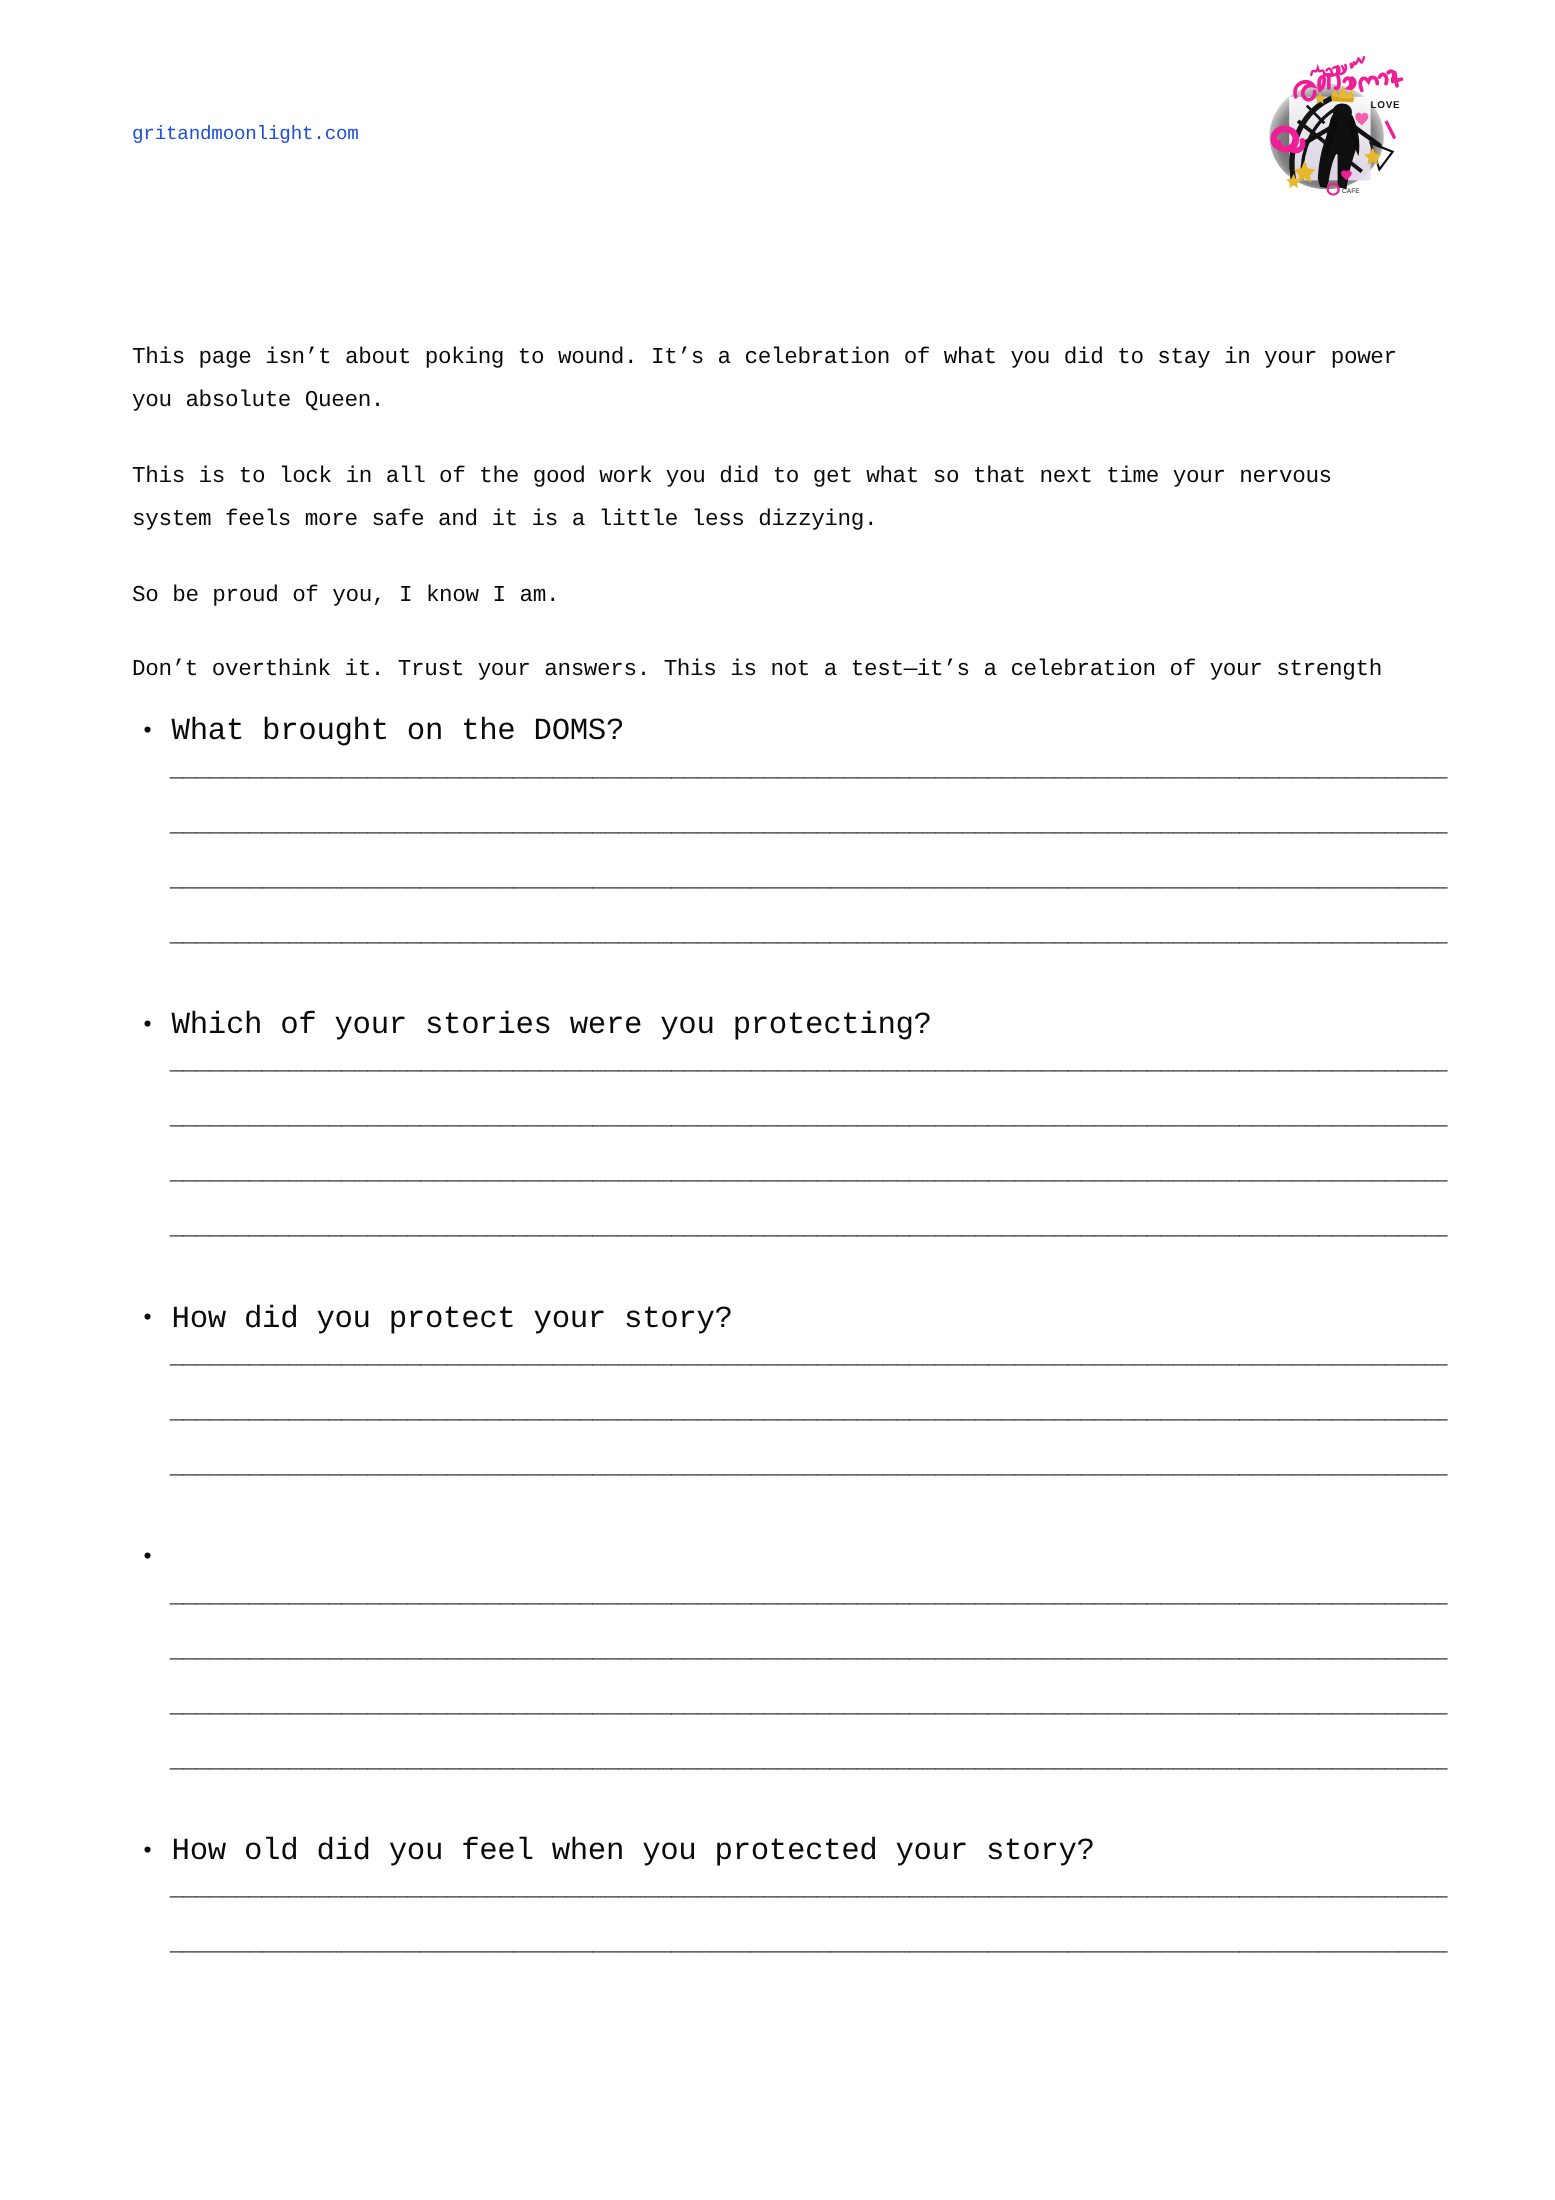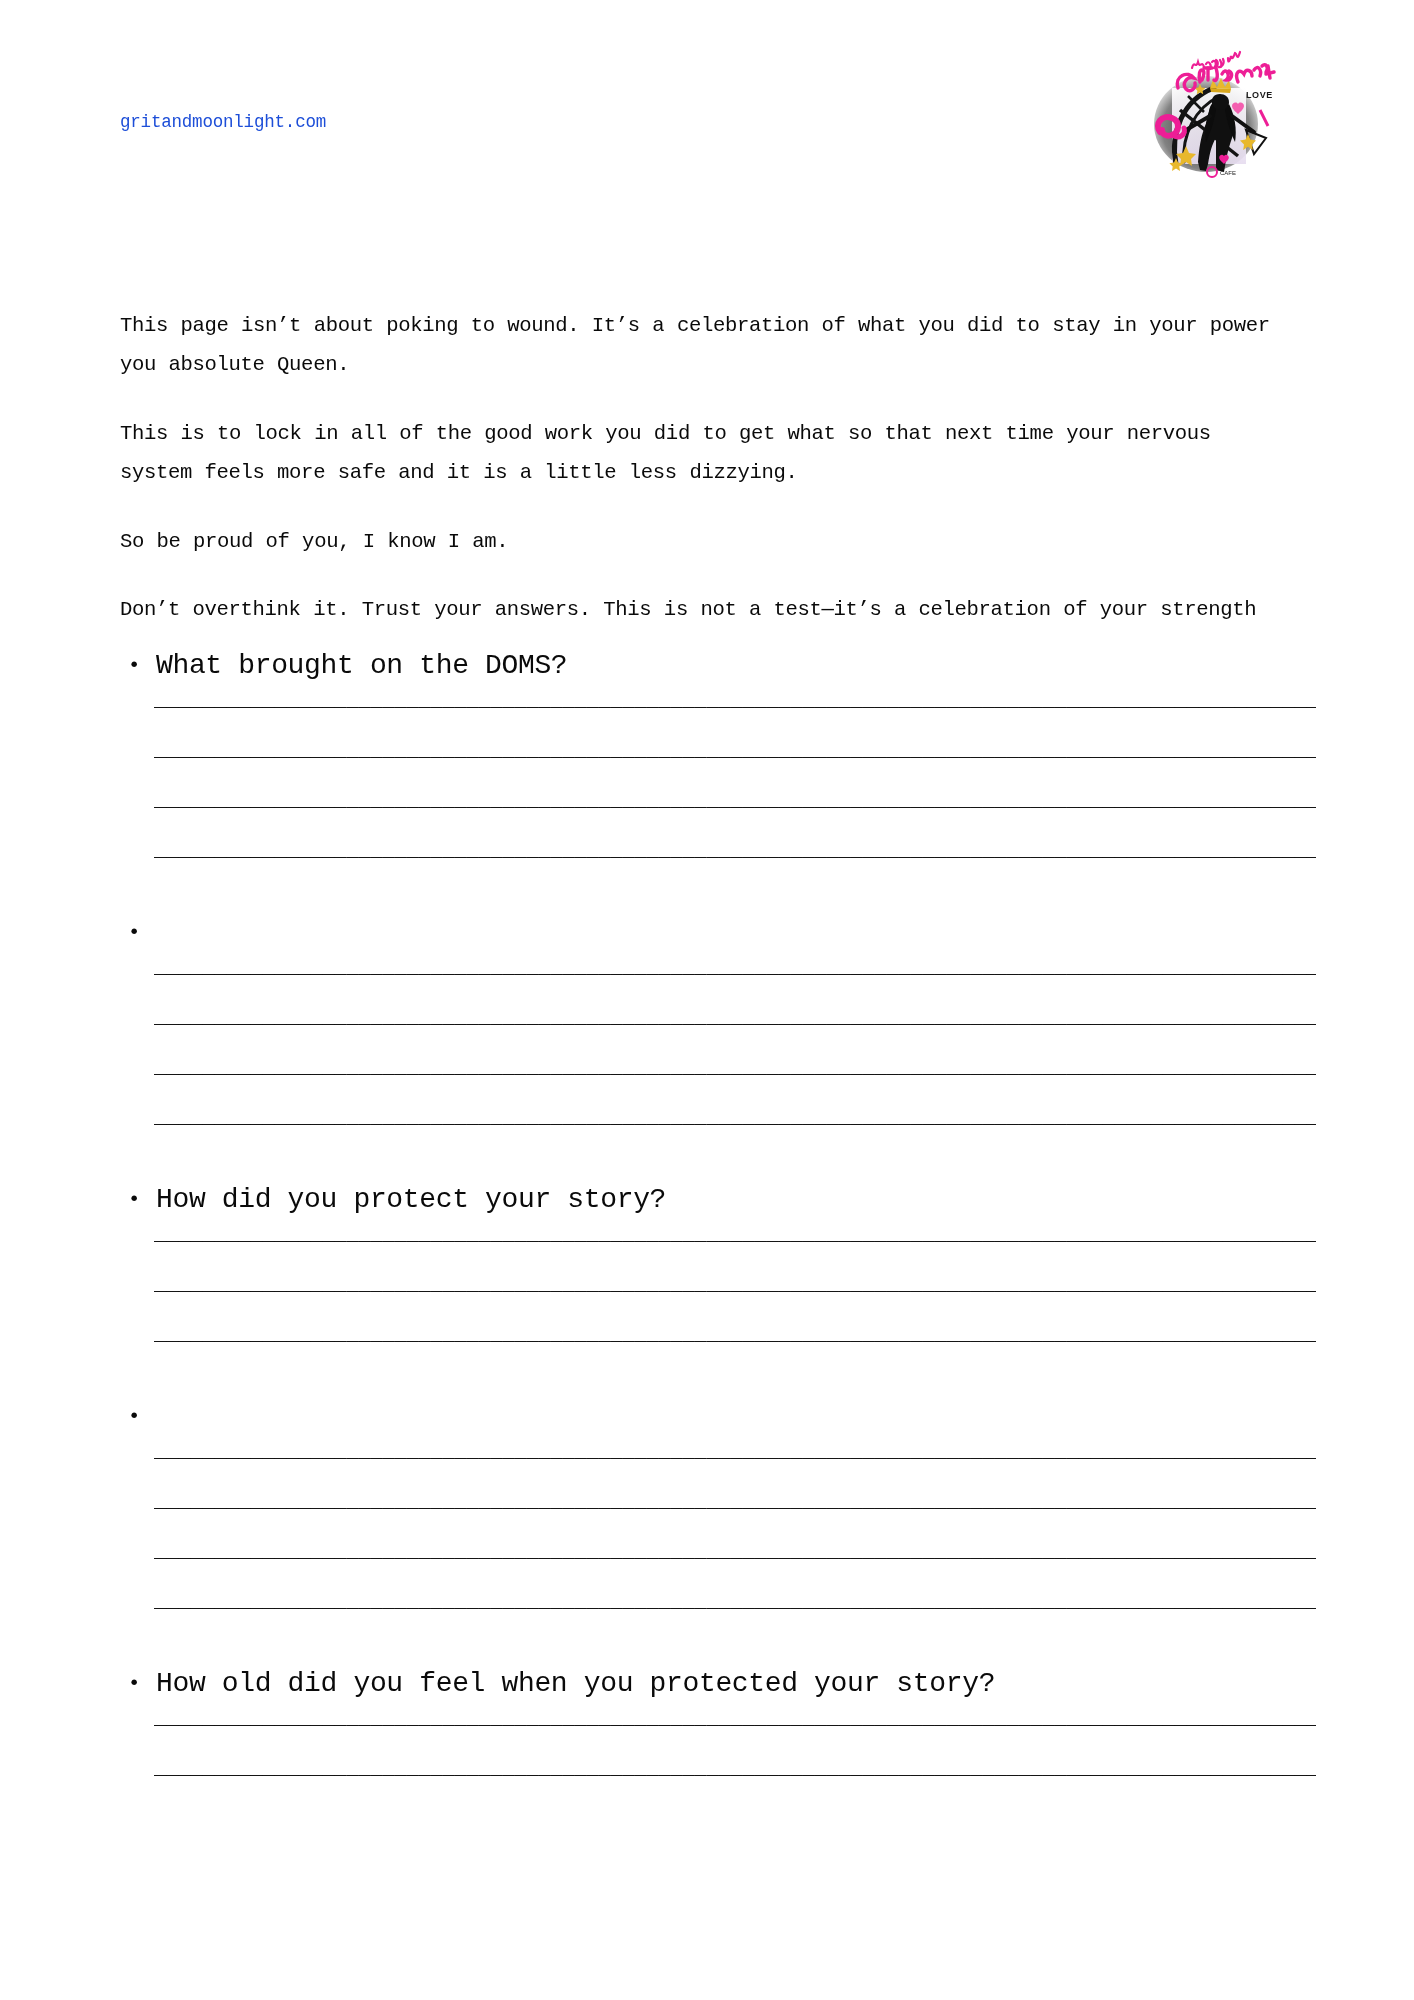--- a/index.html
+++ b/index.html
@@ -241,20 +241,21 @@
           <div class="ansline">
               <span>________________________________________________________________________________________________________</span>
             </div>
         </div>
         <div class="gap-after-lines"></div>
       </li>
 
       <li class="qitem">
         <div class="qrow">
           <span class="qbullet">•</span>
+          <span class="qtext">Which of your stories were you protecting?</span>
         </div>
         <div class="lines">
           <div class="ansline">
               <span>________________________________________________________________________________________________________</span>
             </div>
           <div class="ansline">
               <span>________________________________________________________________________________________________________</span>
             </div>
           <div class="ansline">
               <span>________________________________________________________________________________________________________</span>

